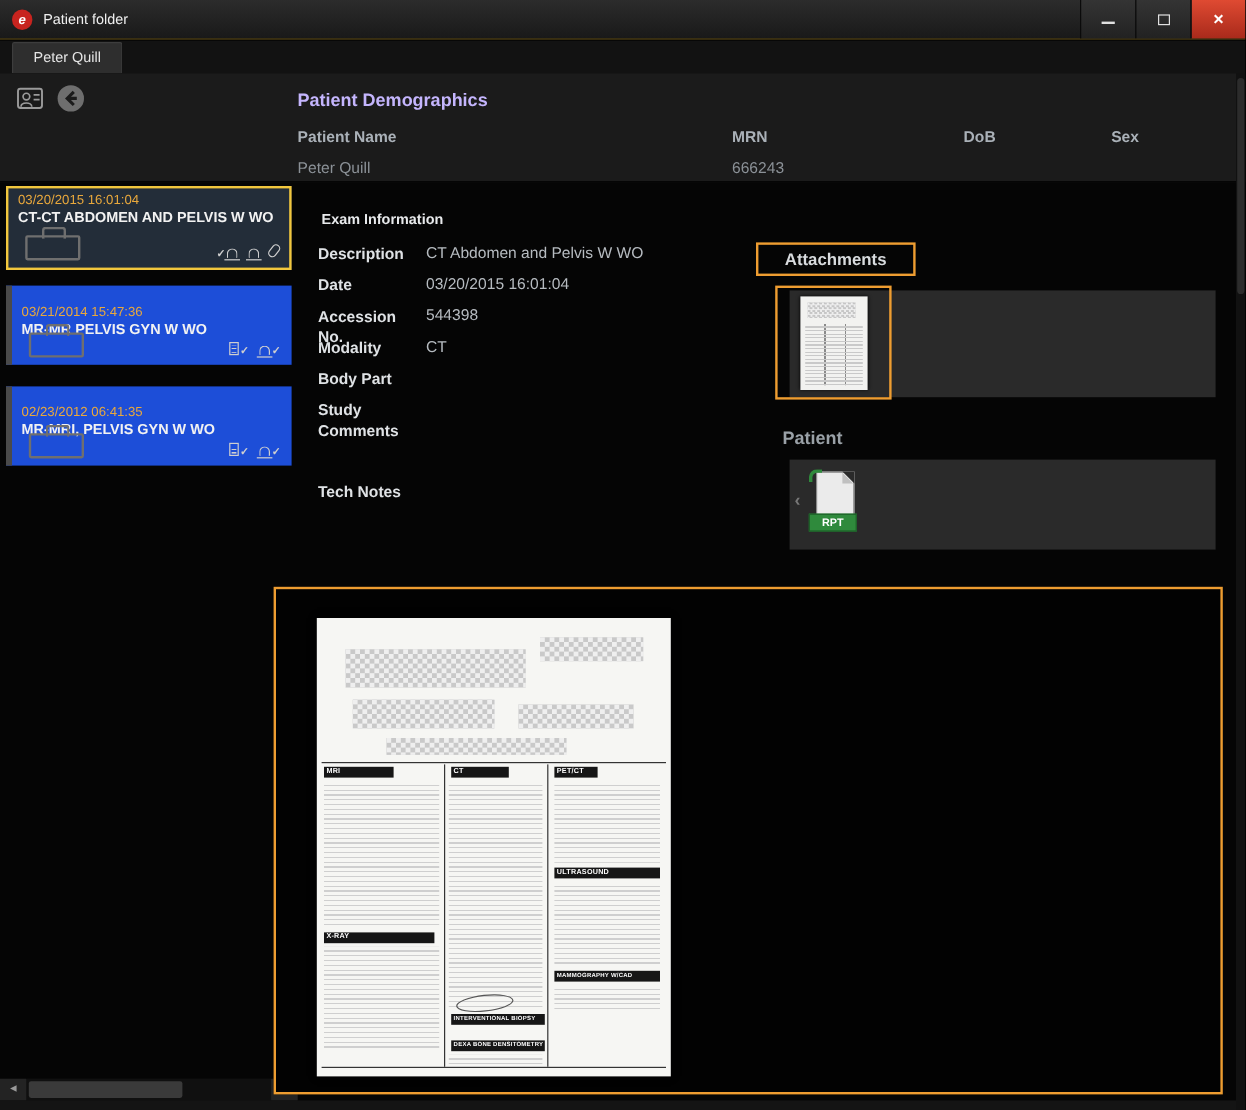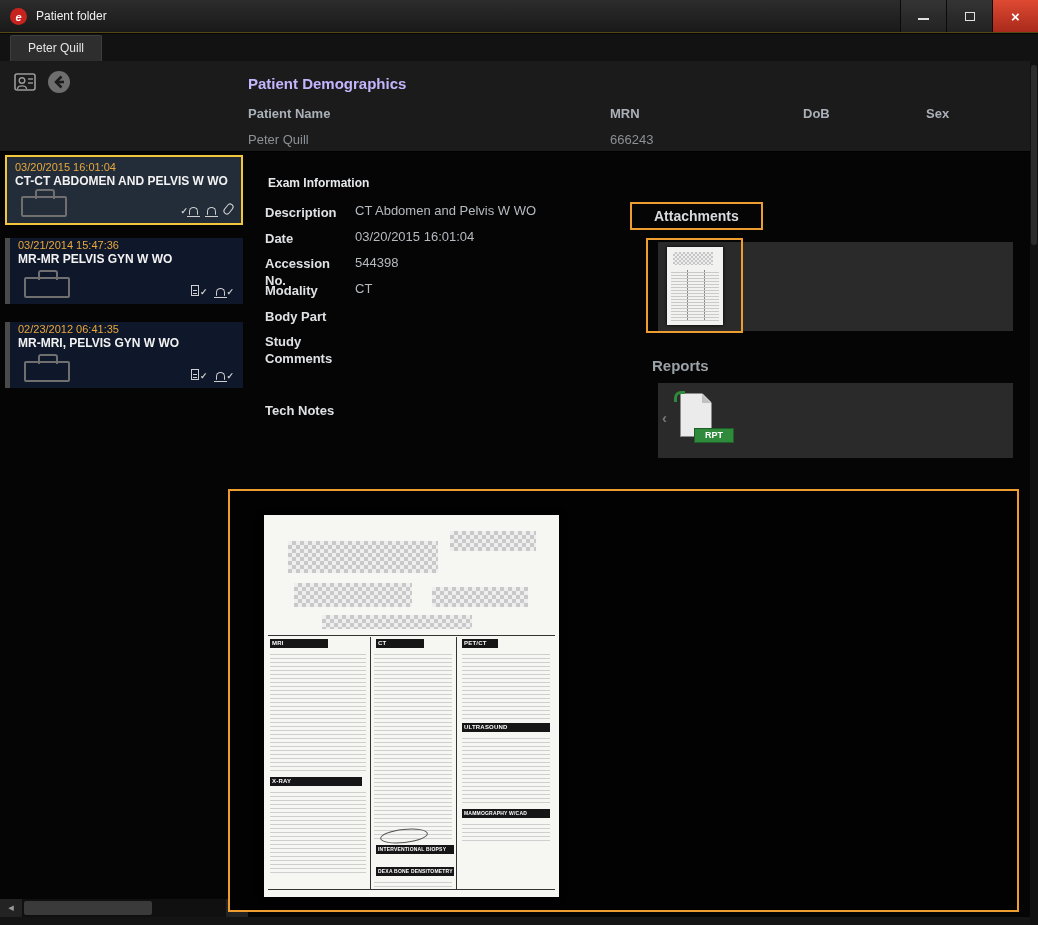--- a/index.html
+++ b/index.html
@@ -32,21 +32,21 @@
     border-bottom:1px solid #000; }
   .tb-icon { position:absolute; top:8px; width:26px; height:26px; cursor:pointer; }
   .tb-icon.first { left:12px; }
   .tb-icon.second { left:46px; }
   .demo-header { position:absolute; left:248px; top:14px; font-size:15px; font-weight:bold; color:#c4b5fd; }
   .demo-label { position:absolute; top:45px; font-size:13px; font-weight:bold; color:#aab1b8; }
   .demo-value { position:absolute; top:71px; font-size:13px; color:#8b9197; }
   .dx1 { left:248px; } .dx2 { left:610px; } .dx3 { left:803px; } .dx4 { left:926px;text-align:right; }
 
   
-  .study { position:absolute; left:5px; width:238px; background:#0f172a; padding:1px 8px;
+  .study { position:absolute; left:5px; width:238px; background:#1d4ed8; padding:16px 8px;
     border-left:5px solid #4a4a4a; cursor:pointer; }
   .study.selected { background:#232d39; border:2px solid #f2c73d; padding:4px 8px; }
   .study .sdate { font-size:11px; color:#e9a83c; margin-bottom:1px; }
   .study .stitle { font-size:12px; font-weight:bold; color:#f2f2f2; line-height:15px; }
   .st1 { top:155px; height:70px; }
   .st2 { top:238px; height:66px; }
   .st3 { top:322px; height:66px; }
   .briefcase { position:absolute; left:14px; bottom:6px; width:46px; height:21px;
     border:2px solid #6f6f6f; border-radius:2px; }
   .briefcase::before { content:""; position:absolute; top:-9px; left:12px; width:16px; height:8px;
@@ -99,21 +99,21 @@
   .reports-header { position:absolute; left:652px; top:357px; font-size:15px; font-weight:bold; color:#9aa1a7; }
   .reports-panel { position:absolute; left:658px; top:383px; width:355px; height:75px; background:#2a2a2a; }
   .reports-chevron { position:absolute; left:4px; top:26px; color:#787878; font-size:15px; font-weight:bold; cursor:pointer; }
   .rpt-icon { position:absolute; left:16px; top:8px; width:46px; height:58px; cursor:pointer; }
   .rpt-page { position:absolute; left:6px; top:2px; width:32px; height:44px; background:#ebebeb; border:1px solid #8a8a8a; }
   .rpt-page::before { content:""; position:absolute; top:0; right:0; border-bottom:9px solid #c0c0c0; border-right:9px solid transparent; }
   .rpt-page::after { content:""; position:absolute; top:-1px; right:-1px; border-top:10px solid #2a2a2a; border-left:10px solid transparent; }
   .rpt-arrow { position:absolute; left:0; top:0; width:11px; height:11px;
     border-left:3px solid #2f8a3c; border-top:3px solid #2f8a3c; border-radius:7px 0 0 0; }
   .rpt-band { position:absolute; left:0; bottom:6px; width:40px; height:15px; background:#2f8a3c;
-    border:1px solid #1c5f27; color:#fff; font-size:9px; font-weight:bold; text-align:center; line-height:13px;margin-left:20px; }
+    border:1px solid #1c5f27; color:#fff; font-size:9px; font-weight:bold; text-align:center; line-height:13px; }
 
   
   .preview-box { position:absolute; left:228px; top:489px; width:791px; height:423px;
     border:2px solid #ee9d31; background:#020202; }
   .scan-doc { position:absolute; left:34px; top:24px; width:295px; height:382px; background:#f6f6f3;
     box-shadow:0 0 6px rgba(0,0,0,0.8); }
   .px { position:absolute; background-color:#ddd;
     background-image:repeating-conic-gradient(#c9c9c9 0% 25%, #efefef 0% 50%); background-size:8px 8px; }
   .pxa { left:24px; top:26px; width:150px; height:32px; }
   .pxb { left:186px; top:16px; width:86px; height:20px; }
@@ -292,21 +292,21 @@
 
   <div class="attach-label-box">Attachments</div>
   <div class="attach-panel"></div>
   <div class="attach-thumb">
     <div class="mini-doc">
       <div class="m-px"></div>
       <div class="m-cols"></div>
     </div>
   </div>
 
-  <div class="reports-header">Reports</div>
+  <div class="reports-header">Patient</div>
   <div class="reports-panel">
     <span class="reports-chevron">‹</span>
     <div class="rpt-icon">
       <div class="rpt-page"></div>
       <div class="rpt-arrow"></div>
       <div class="rpt-band">RPT</div>
     </div>
   </div>
 
   <div class="preview-box">

